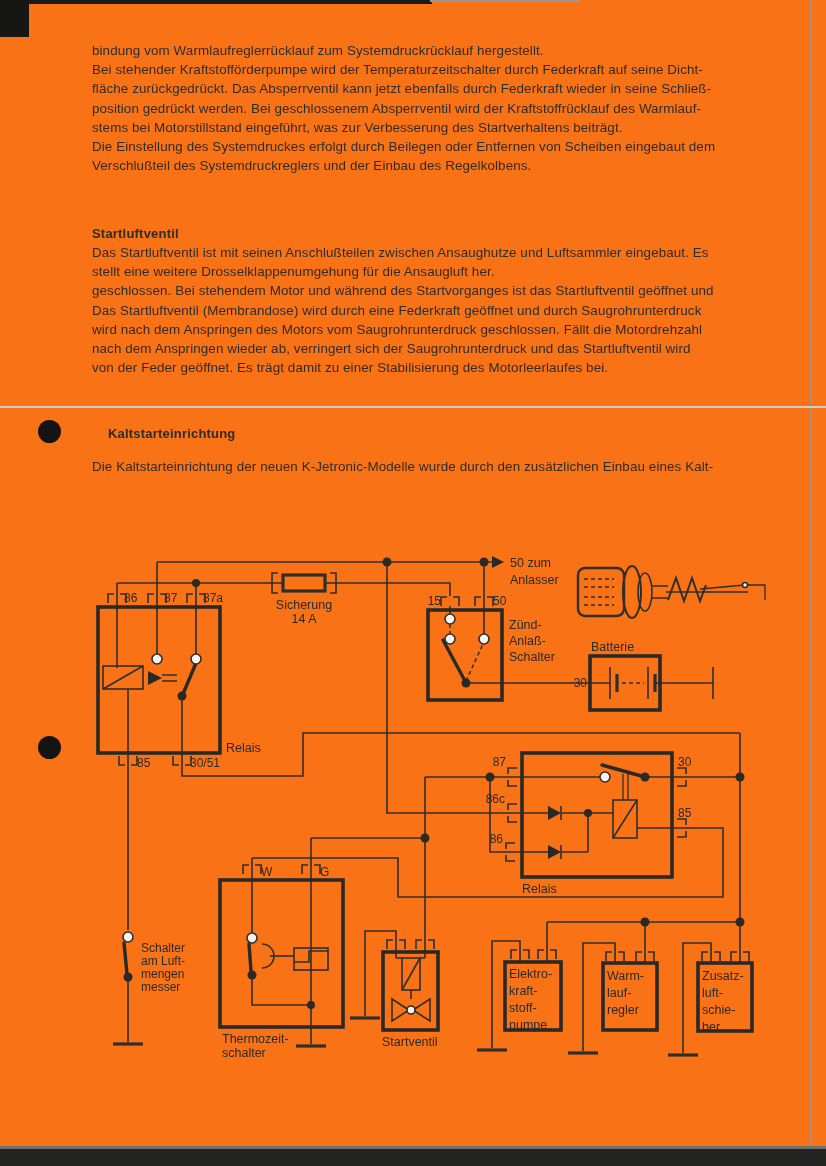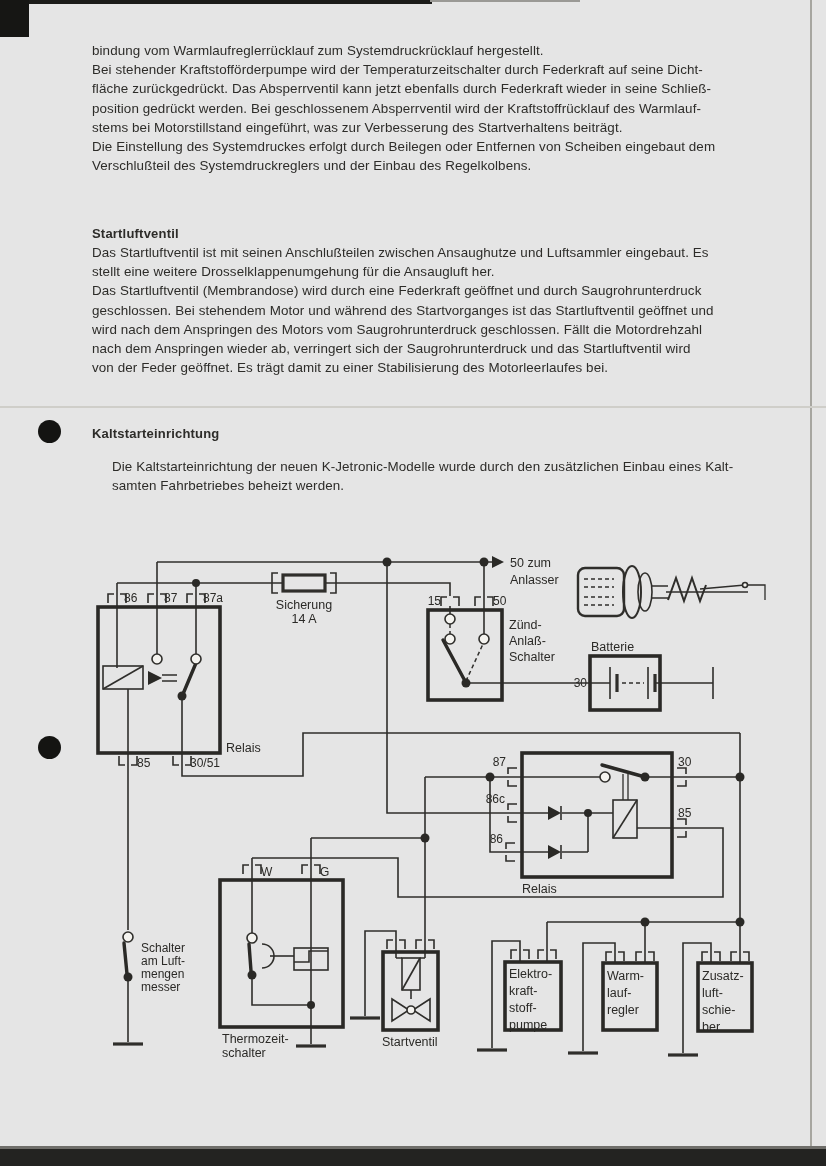--- a/index.html
+++ b/index.html
@@ -1,41 +1,41 @@
 <!DOCTYPE html>
 <html><head>
 <meta charset="utf-8">
 <style>
   html,body{margin:0;padding:0;}
   .page{
     position:relative;width:826px;height:1166px;overflow:hidden;
-    background:#e5e5e5;
+    background:#f97316;
     font-family:"Liberation Sans", sans-serif;
     color:#2d2c29;
   }
   
   .scan-topline{position:absolute;left:0;top:0;width:432px;height:4px;background:#1b1b19;}
   .scan-topline2{position:absolute;left:430px;top:0;width:150px;height:2px;background:#9a9995;}
   .scan-corner{position:absolute;left:0;top:0;width:29px;height:37px;background:#161614;}
   .scan-rightline{position:absolute;left:810px;top:0;width:2px;height:1152px;background:#97968f;opacity:.8;}
   .scan-fold{position:absolute;left:0;top:406px;width:826px;height:2px;background:#cfcec9;}
   .scan-bottom{position:absolute;left:0;top:1149px;width:826px;height:17px;background:#232321;}
   .scan-bottom-edge{position:absolute;left:0;top:1146px;width:826px;height:3px;background:#6f6e6a;}
   .punch-hole{position:absolute;width:23px;height:23px;border-radius:50%;background:#141412;}
   .hole1{left:38px;top:420px;}
   .hole2{left:38px;top:736px;}
 
   
   .tblock{position:absolute;left:92px;width:706px;font-size:13.4px;line-height:19.2px;letter-spacing:.1px;}
   .p1{top:41px;}
   .p2{top:243px;}
-  .p3{top:457px;margin-left:20px;}
+  .p3{top:457px;}
   .heading{position:absolute;left:92px;font-size:13px;font-weight:bold;letter-spacing:.2px;}
   .h1{top:226px;}
-  .h2{top:426px;}
+  .h2{top:426px;margin-left:16px;}
   .line{white-space:nowrap;}
 
   svg{position:absolute;left:0;top:0;}
   svg text{font-family:"Liberation Sans", sans-serif;font-size:12.5px;fill:#2b2a27;}
   svg text.small{font-size:12px;}
   .w{stroke:#2f2e2b;stroke-width:1.6;fill:none;}
   .wbold{stroke:#2f2e2b;stroke-width:3.2;fill:none;}
   .box{stroke:#2a2926;stroke-width:3.6;fill:none;}
   .thin{stroke:#2f2e2b;stroke-width:1.3;fill:none;}
   .blade{stroke:#2a2926;stroke-width:3.4;fill:none;stroke-linecap:round;}
@@ -67,32 +67,31 @@
     <div class="line">stems bei Motorstillstand eingeführt, was zur Verbesserung des Startverhaltens beiträgt.</div>
     <div class="line">Die Einstellung des Systemdruckes erfolgt durch Beilegen oder Entfernen von Scheiben eingebaut dem</div>
     <div class="line">Verschlußteil des Systemdruckreglers und der Einbau des Regelkolbens.</div>
   </div>
 
   <div class="heading h1">Startluftventil</div>
 
   <div class="tblock p2">
     <div class="line">Das Startluftventil ist mit seinen Anschlußteilen zwischen Ansaughutze und Luftsammler eingebaut. Es</div>
     <div class="line">stellt eine weitere Drosselklappenumgehung für die Ansaugluft her.</div>
+    <div class="line">geschlossen. Bei stehendem Motor und während des Startvorganges ist das Startluftventil geöffnet und</div>
     <div class="line">Das Startluftventil (Membrandose) wird durch eine Federkraft geöffnet und durch Saugrohrunterdruck</div>
-    <div class="line">geschlossen. Bei stehendem Motor und während des Startvorganges ist das Startluftventil geöffnet und</div>
     <div class="line">wird nach dem Anspringen des Motors vom Saugrohrunterdruck geschlossen. Fällt die Motordrehzahl</div>
     <div class="line">nach dem Anspringen wieder ab, verringert sich der Saugrohrunterdruck und das Startluftventil wird</div>
     <div class="line">von der Feder geöffnet. Es trägt damit zu einer Stabilisierung des Motorleerlaufes bei.</div>
   </div>
 
   <div class="heading h2">Kaltstarteinrichtung</div>
 
   <div class="tblock p3">
     <div class="line">Die Kaltstarteinrichtung der neuen K-Jetronic-Modelle wurde durch den zusätzlichen Einbau eines Kalt-</div>
-    <div class="line">samten Fahrbetriebes beheizt werden.</div>
   </div>
 
   <svg width="826" height="1166" viewBox="0 0 826 1166">
     <defs>
       <path id="cl" d="M-9,5 V-4 H-3 M9,5 V-4 H3"></path>
     </defs>
 
     <g class="w">
       <path d="M157,562 H492"></path>
       <path d="M157,562 V654"></path>

